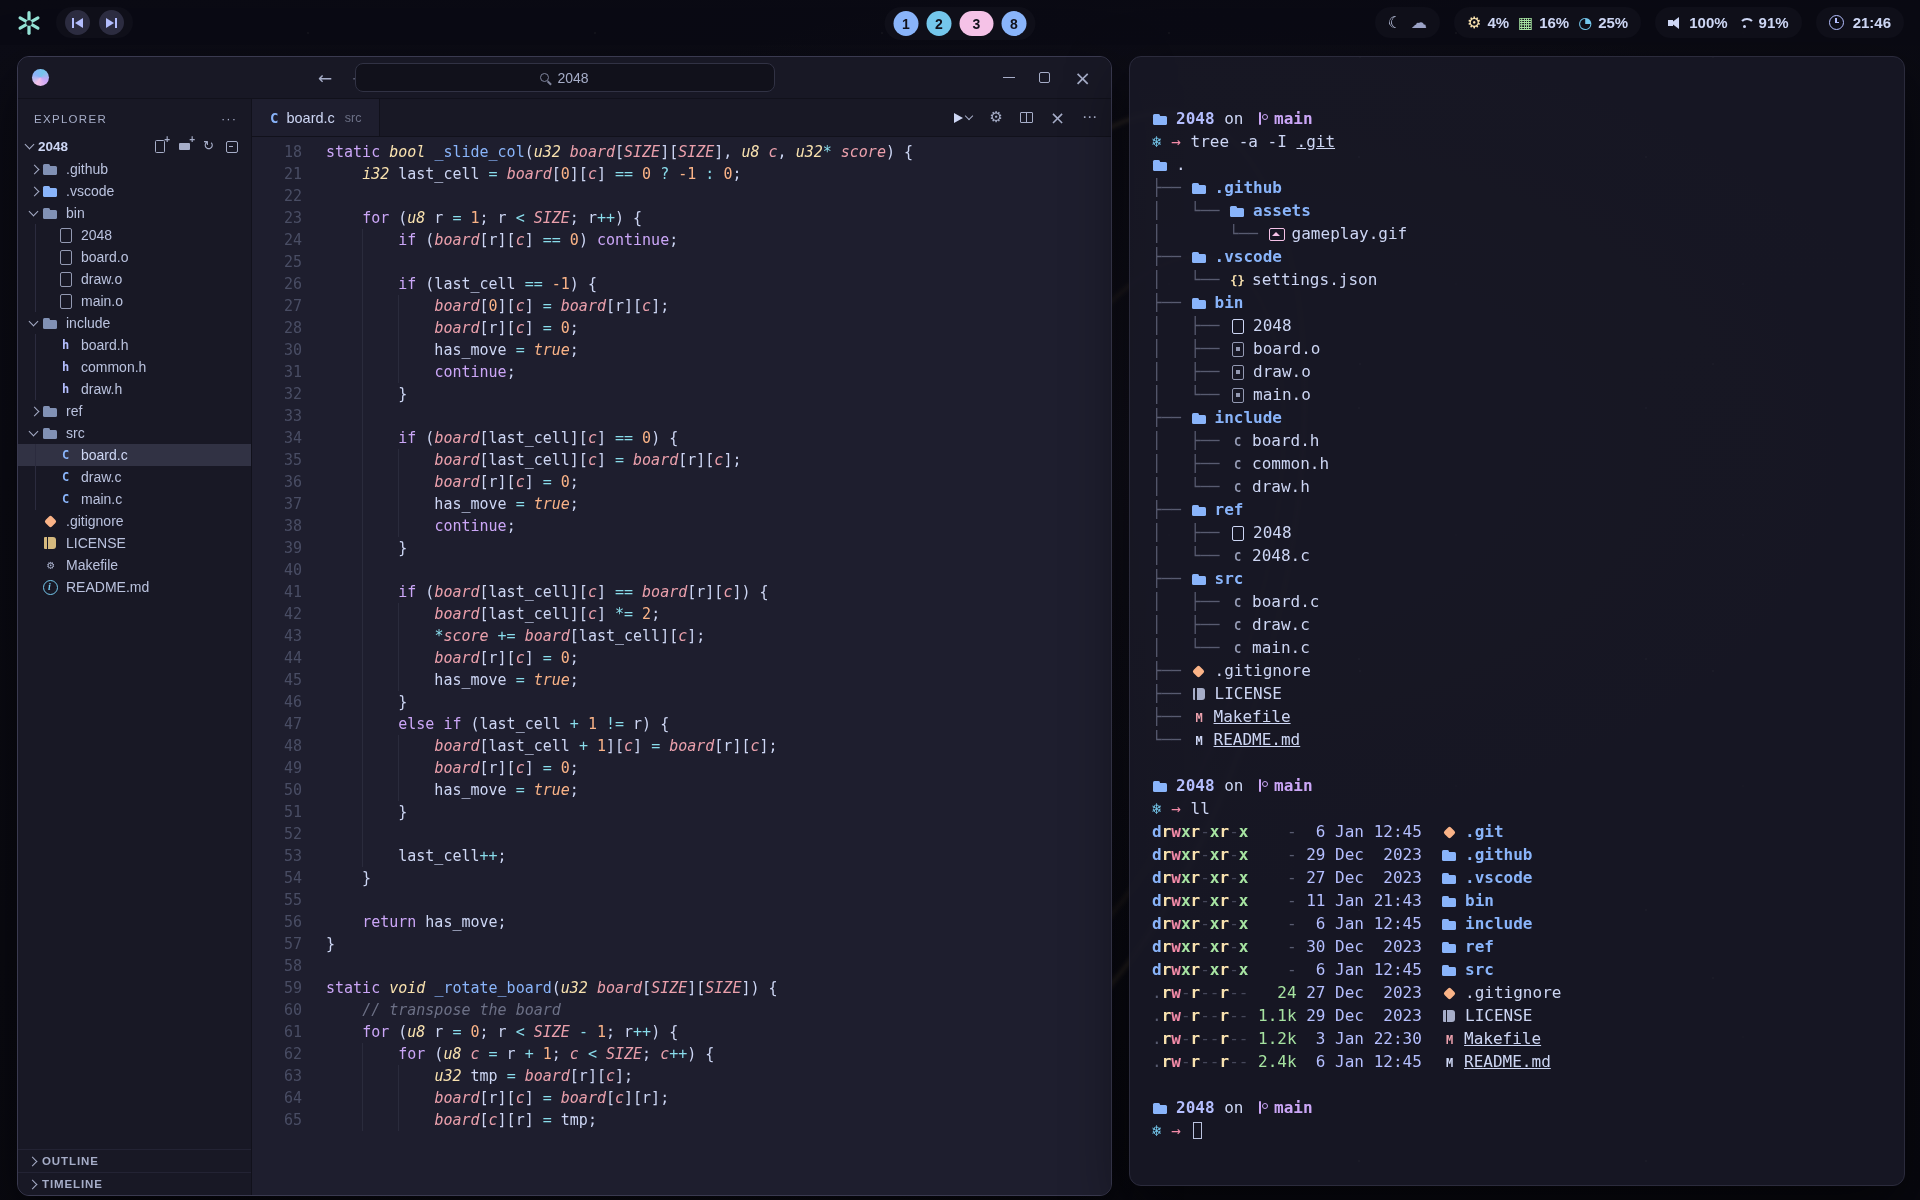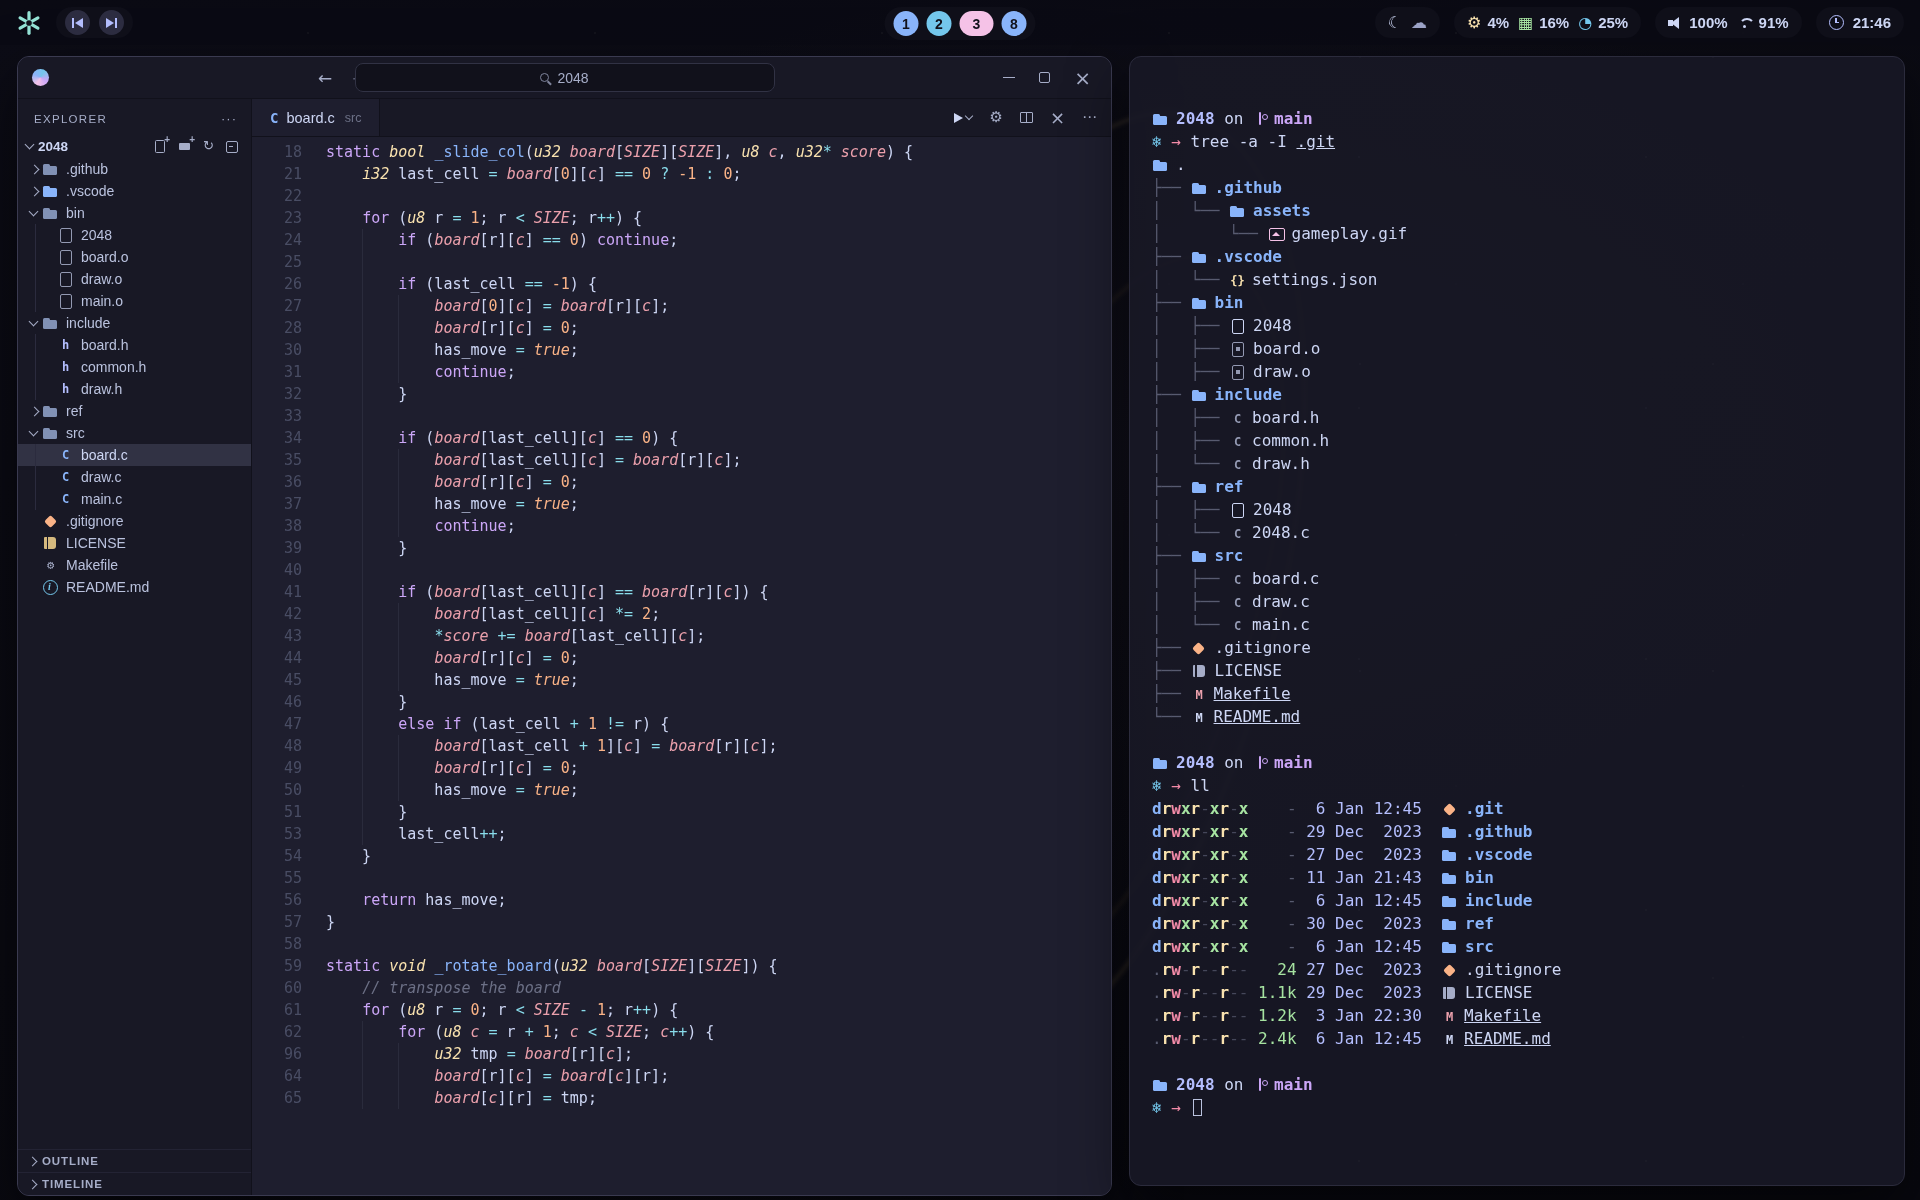--- a/index.html
+++ b/index.html
@@ -539,20 +539,24 @@
             </div>
             <div class="cline">
               <span class="ln">50</span>
               <span class="ctext"><span class="guide" style="left: 36.1px;"></span><span class="guide" style="left: 72.2px;"></span><span class="tok p">            has_move </span><span class="tok o">=</span><span class="tok p"> </span><span class="tok b">true</span><span class="tok p">;</span></span>
             </div>
             <div class="cline">
               <span class="ln">51</span>
               <span class="ctext"><span class="guide" style="left: 36.1px;"></span><span class="tok p">        }</span></span>
             </div>
             <div class="cline">
+              <span class="ln">52</span>
+              <span class="ctext"><span class="guide" style="left: 36.1px;"></span></span>
+            </div>
+            <div class="cline">
               <span class="ln">53</span>
               <span class="ctext"><span class="guide" style="left: 36.1px;"></span><span class="tok p">        last_cell</span><span class="tok o">++</span><span class="tok p">;</span></span>
             </div>
             <div class="cline">
               <span class="ln">54</span>
               <span class="ctext"><span class="tok p">    }</span></span>
             </div>
             <div class="cline">
               <span class="ln">55</span>
               <span class="ctext"></span>
@@ -579,21 +583,21 @@
             </div>
             <div class="cline">
               <span class="ln">61</span>
               <span class="ctext"><span class="tok p">    </span><span class="tok k">for</span><span class="tok p"> (</span><span class="tok t">u8</span><span class="tok p"> r </span><span class="tok o">=</span><span class="tok p"> </span><span class="tok n">0</span><span class="tok p">; r </span><span class="tok o">&lt;</span><span class="tok p"> </span><span class="tok v">SIZE</span><span class="tok p"> </span><span class="tok o">-</span><span class="tok p"> </span><span class="tok n">1</span><span class="tok p">; r</span><span class="tok o">++</span><span class="tok p">) {</span></span>
             </div>
             <div class="cline">
               <span class="ln">62</span>
               <span class="ctext"><span class="guide" style="left: 36.1px;"></span><span class="tok p">        </span><span class="tok k">for</span><span class="tok p"> (</span><span class="tok t">u8</span><span class="tok p"> </span><span class="tok v">c</span><span class="tok p"> </span><span class="tok o">=</span><span class="tok p"> r </span><span class="tok o">+</span><span class="tok p"> </span><span class="tok n">1</span><span class="tok p">; </span><span class="tok v">c</span><span class="tok p"> </span><span class="tok o">&lt;</span><span class="tok p"> </span><span class="tok v">SIZE</span><span class="tok p">; </span><span class="tok v">c</span><span class="tok o">++</span><span class="tok p">) {</span></span>
             </div>
             <div class="cline">
-              <span class="ln">96</span>
+              <span class="ln">63</span>
               <span class="ctext"><span class="guide" style="left: 36.1px;"></span><span class="guide" style="left: 72.2px;"></span><span class="tok p">            </span><span class="tok t">u32</span><span class="tok p"> tmp </span><span class="tok o">=</span><span class="tok p"> </span><span class="tok v">board</span><span class="tok p">[r][</span><span class="tok v">c</span><span class="tok p">];</span></span>
             </div>
             <div class="cline">
               <span class="ln">64</span>
               <span class="ctext"><span class="guide" style="left: 36.1px;"></span><span class="guide" style="left: 72.2px;"></span><span class="tok p">            </span><span class="tok v">board</span><span class="tok p">[r][</span><span class="tok v">c</span><span class="tok p">] </span><span class="tok o">=</span><span class="tok p"> </span><span class="tok v">board</span><span class="tok p">[</span><span class="tok v">c</span><span class="tok p">][r];</span></span>
             </div>
             <div class="cline">
               <span class="ln">65</span>
               <span class="ctext"><span class="guide" style="left: 36.1px;"></span><span class="guide" style="left: 72.2px;"></span><span class="tok p">            </span><span class="tok v">board</span><span class="tok p">[</span><span class="tok v">c</span><span class="tok p">][r] </span><span class="tok o">=</span><span class="tok p"> tmp;</span></span>
             </div>
@@ -609,20 +613,21 @@
         <div class="tline"><span class="ic ic-folder term-ic" style="color: rgb(137, 180, 250);"></span><span>.</span></div>
         <div class="tline"><span class="s-dim">├── </span><span class="ic ic-folder term-ic" style="color: rgb(137, 180, 250);"></span><span class="s-dir">.github</span></div>
         <div class="tline"><span class="s-dim">│   └── </span><span class="ic ic-folder term-ic" style="color: rgb(137, 180, 250);"></span><span class="s-dir">assets</span></div>
         <div class="tline"><span class="s-dim">│       └── </span><span class="ic ic-img term-ic" style="color: rgb(245, 194, 231);"></span><span>gameplay.gif</span></div>
         <div class="tline"><span class="s-dim">├── </span><span class="ic ic-folder term-ic" style="color: rgb(137, 180, 250);"></span><span class="s-dir">.vscode</span></div>
         <div class="tline"><span class="s-dim">│   └── </span><span class="icl term-ic" style="color: rgb(249, 226, 175);">{}</span><span>settings.json</span></div>
         <div class="tline"><span class="s-dim">├── </span><span class="ic ic-folder term-ic" style="color: rgb(137, 180, 250);"></span><span class="s-dir">bin</span></div>
         <div class="tline"><span class="s-dim">│   ├── </span><span class="ic ic-file term-ic" style="color: rgb(205, 214, 244);"></span><span>2048</span></div>
         <div class="tline"><span class="s-dim">│   ├── </span><span class="ic ic-bin term-ic" style="color: rgb(147, 153, 178);"></span><span>board.o</span></div>
         <div class="tline"><span class="s-dim">│   ├── </span><span class="ic ic-bin term-ic" style="color: rgb(147, 153, 178);"></span><span>draw.o</span></div>
+        <div class="tline"><span class="s-dim">│   └── </span><span class="ic ic-bin term-ic" style="color: rgb(147, 153, 178);"></span><span>main.o</span></div>
         <div class="tline"><span class="s-dim">├── </span><span class="ic ic-folder term-ic" style="color: rgb(137, 180, 250);"></span><span class="s-dir">include</span></div>
         <div class="tline"><span class="s-dim">│   ├── </span><span class="icl term-ic" style="color: rgb(147, 153, 178);">C</span><span>board.h</span></div>
         <div class="tline"><span class="s-dim">│   ├── </span><span class="icl term-ic" style="color: rgb(147, 153, 178);">C</span><span>common.h</span></div>
         <div class="tline"><span class="s-dim">│   └── </span><span class="icl term-ic" style="color: rgb(147, 153, 178);">C</span><span>draw.h</span></div>
         <div class="tline"><span class="s-dim">├── </span><span class="ic ic-folder term-ic" style="color: rgb(137, 180, 250);"></span><span class="s-dir">ref</span></div>
         <div class="tline"><span class="s-dim">│   ├── </span><span class="ic ic-file term-ic" style="color: rgb(205, 214, 244);"></span><span>2048</span></div>
         <div class="tline"><span class="s-dim">│   └── </span><span class="icl term-ic" style="color: rgb(147, 153, 178);">C</span><span>2048.c</span></div>
         <div class="tline"><span class="s-dim">├── </span><span class="ic ic-folder term-ic" style="color: rgb(137, 180, 250);"></span><span class="s-dir">src</span></div>
         <div class="tline"><span class="s-dim">│   ├── </span><span class="icl term-ic" style="color: rgb(147, 153, 178);">C</span><span>board.c</span></div>
         <div class="tline"><span class="s-dim">│   ├── </span><span class="icl term-ic" style="color: rgb(147, 153, 178);">C</span><span>draw.c</span></div>

